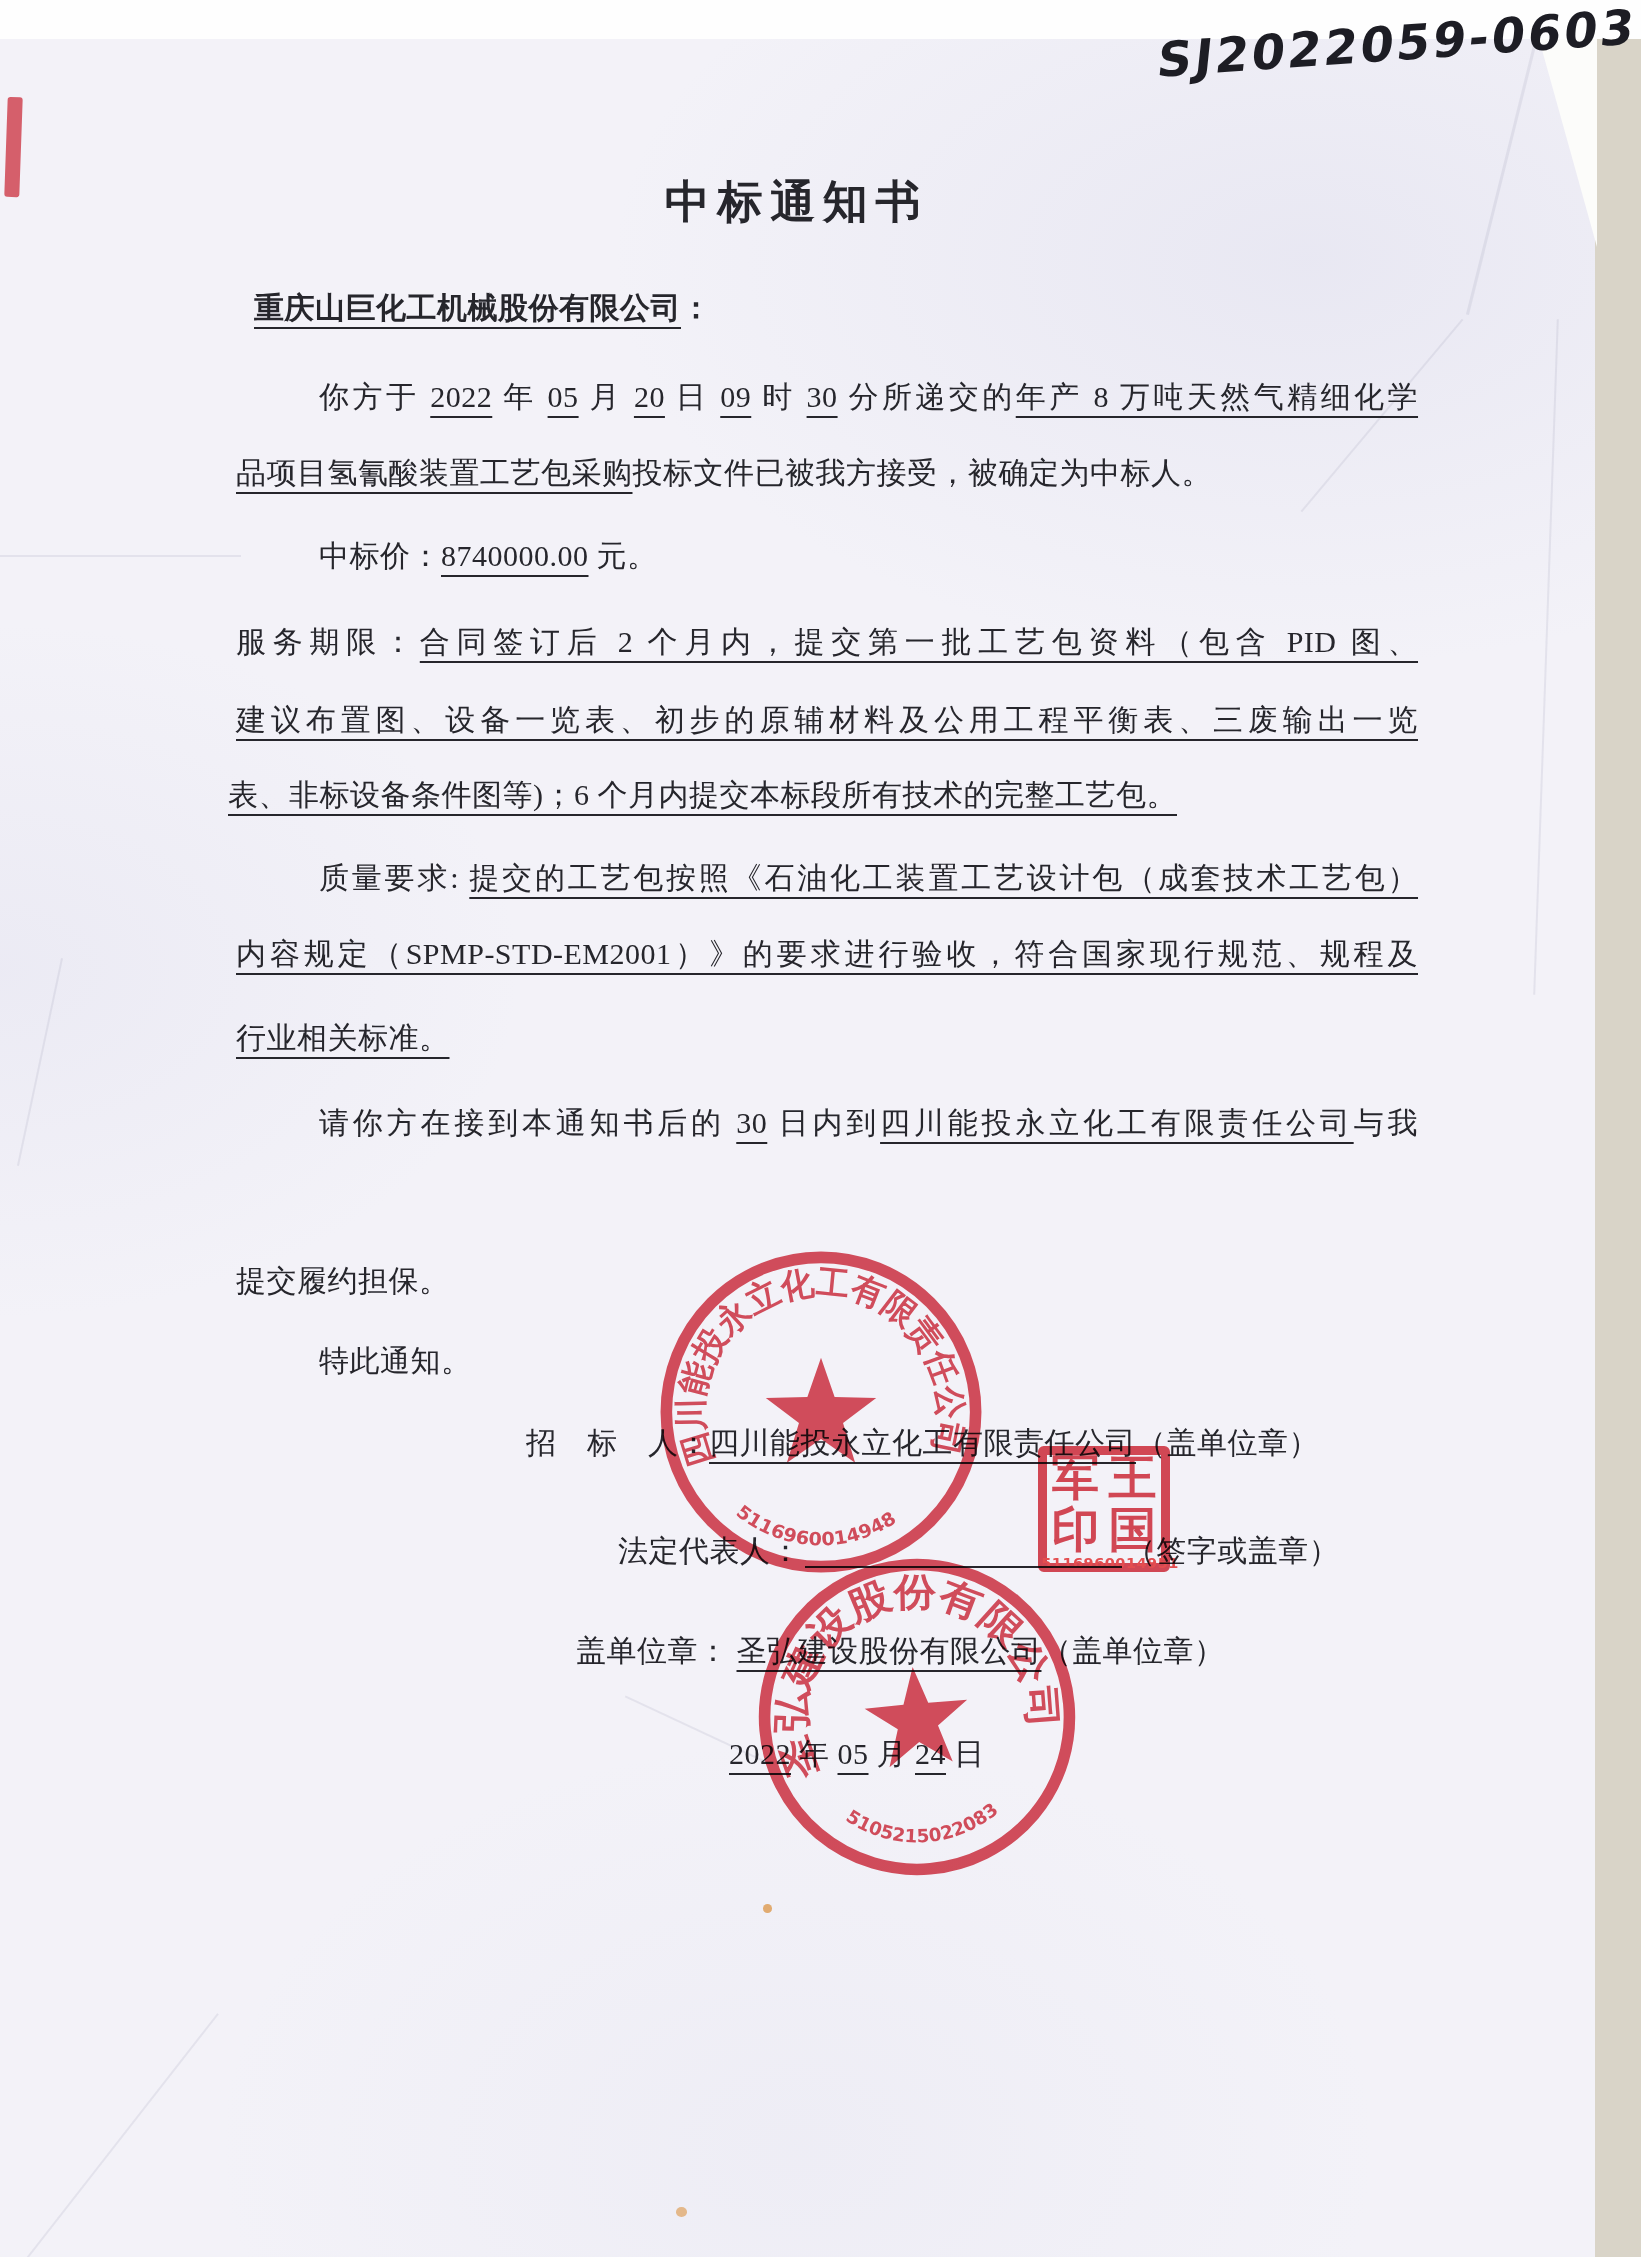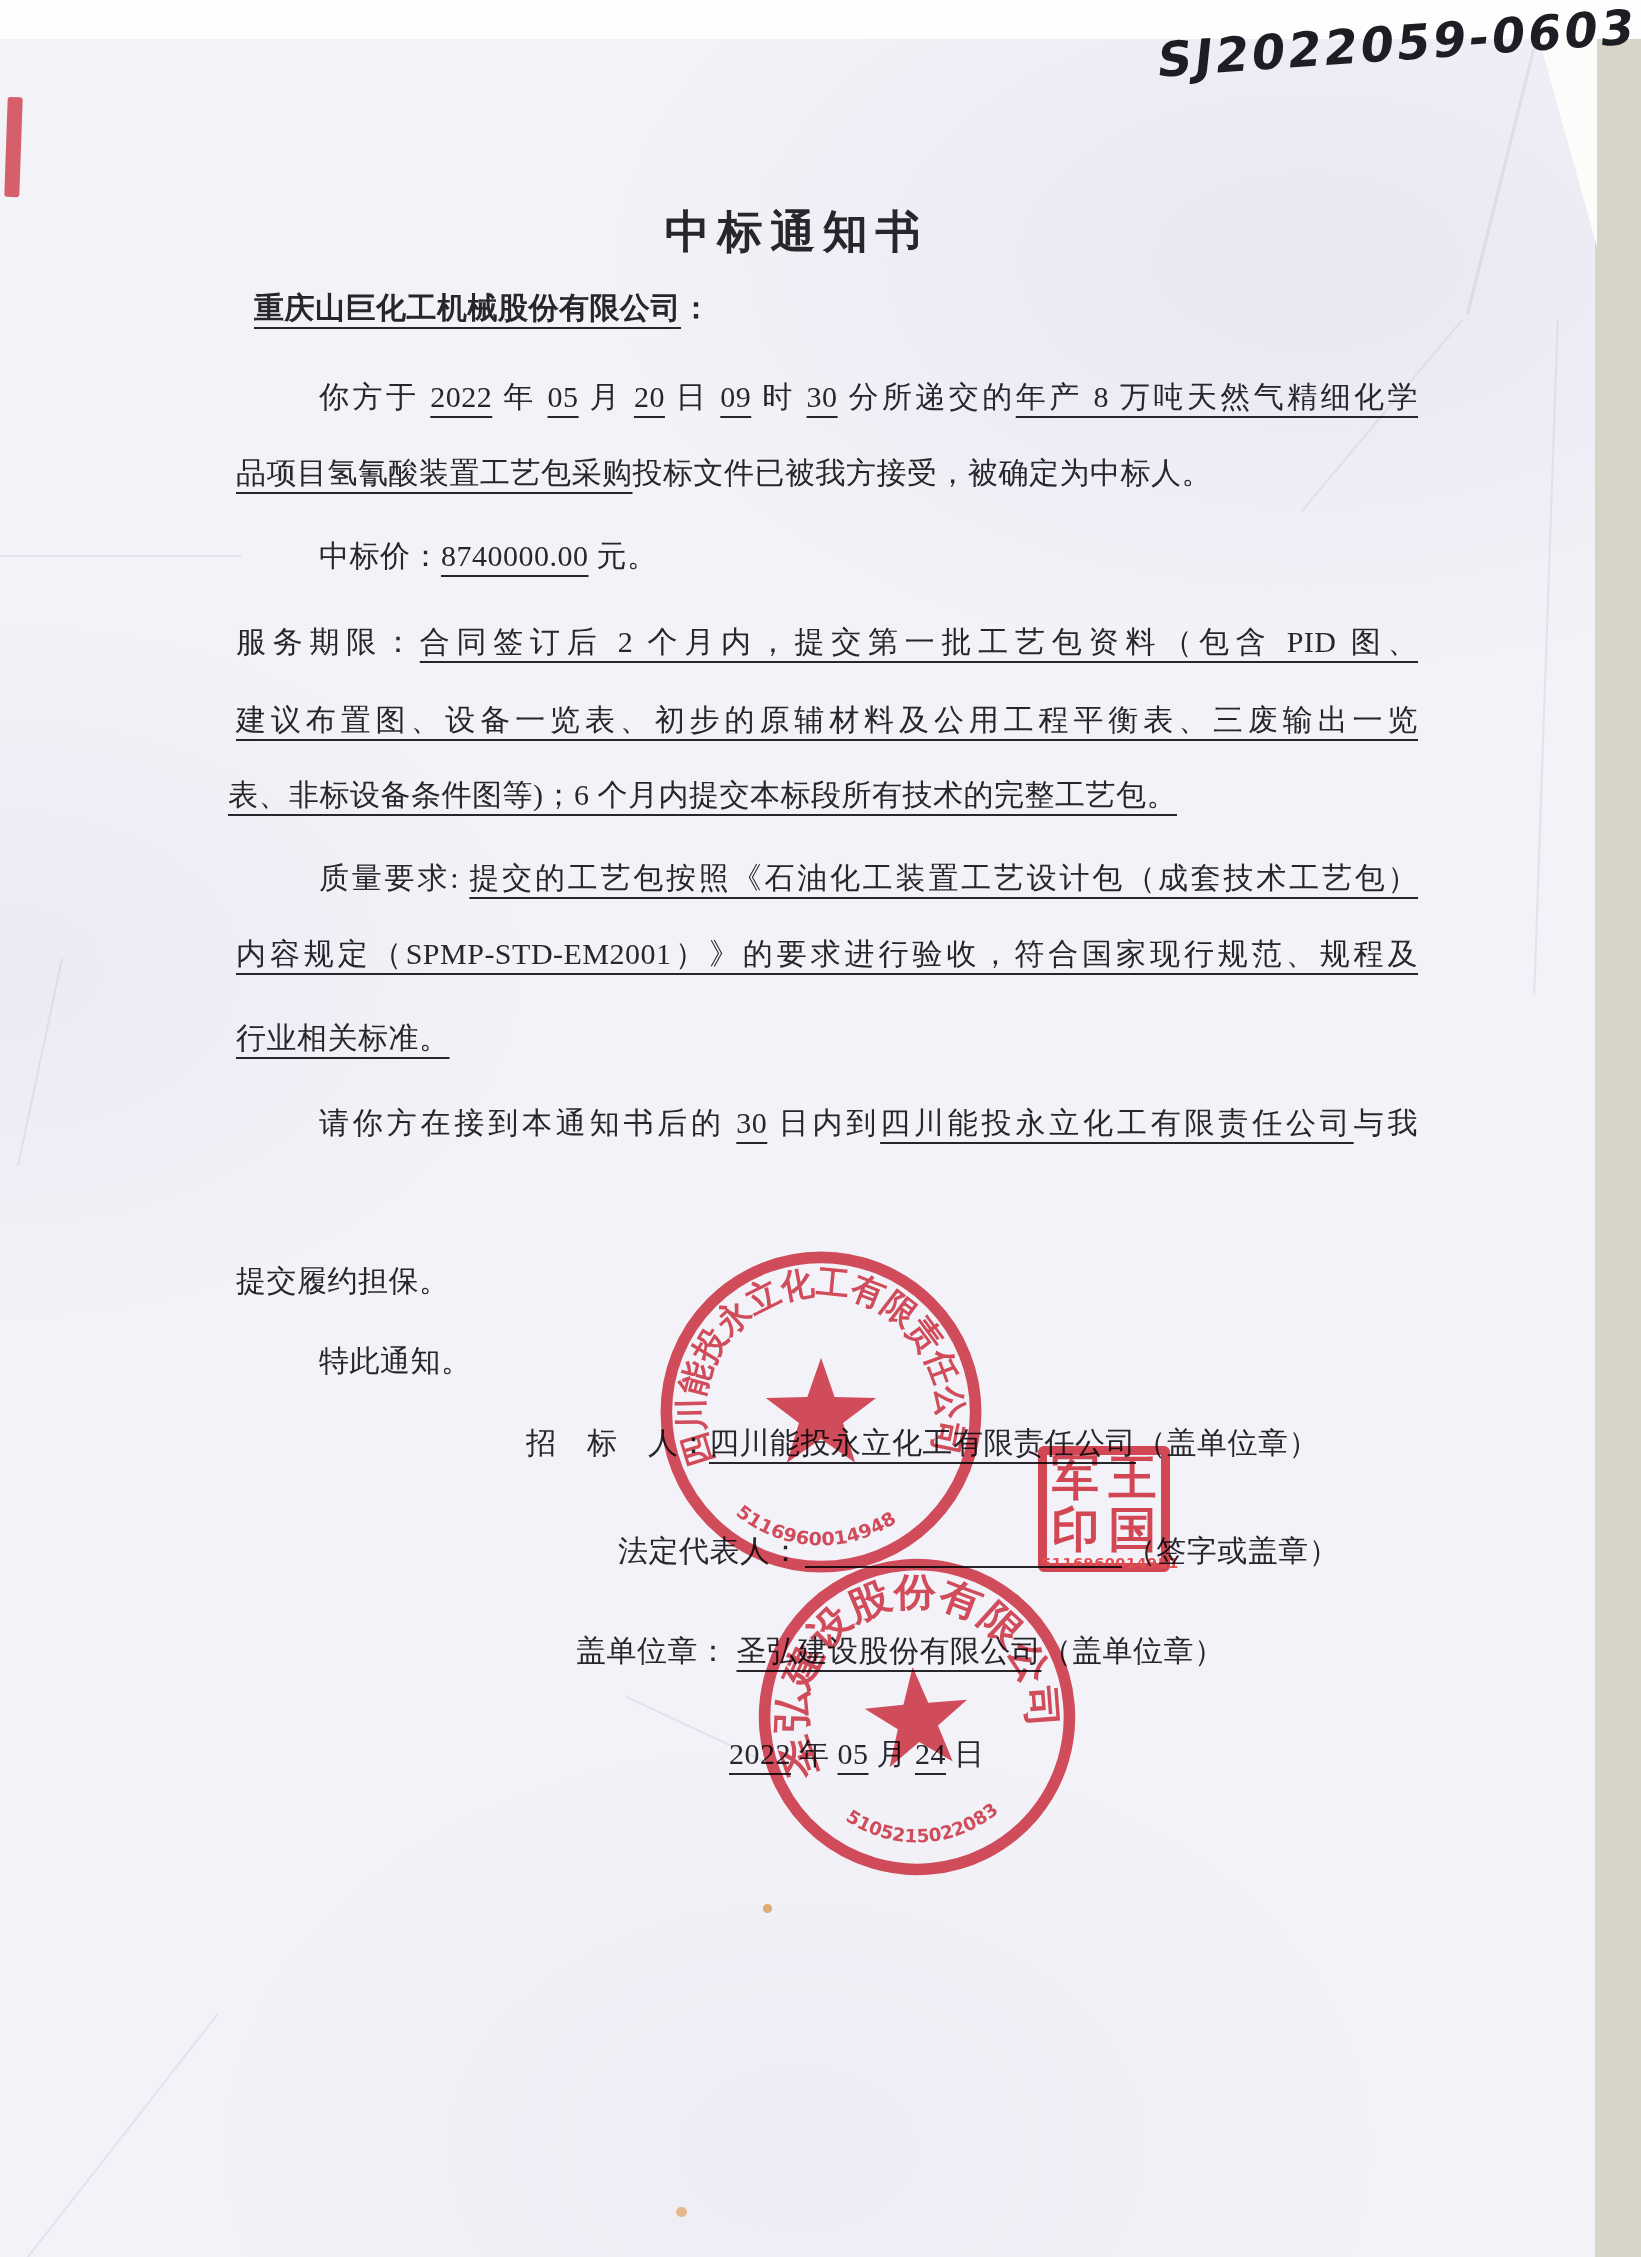--- a/index.html
+++ b/index.html
@@ -11,21 +11,21 @@
            radial-gradient(869px 579px at 0% 42%, rgba(208,208,230,.22), transparent 60%),
            radial-gradient(966px 676px at 50% 95%, rgba(214,214,232,.18), transparent 60%),
            #f3f2f8;}
   .scan-strip-top{position:absolute;left:0;top:0;width:1641px;height:39px;background:#fefefe;}
   .scan-strip-right{position:absolute;left:1595px;top:39px;width:46px;height:2219px;background:#d9d4c8;}
   .torn-corner{position:absolute;left:1539px;top:39px;width:58px;height:208px;background:#fcfcfa;
          clip-path:polygon(0 0,100% 0,100% 100%);}
   .line{position:absolute;font-size:30px;line-height:1.25;letter-spacing:0.5px;}
   .just{text-align:justify;text-align-last:justify;}
   .u{text-decoration:underline;text-decoration-thickness:2.4px;text-underline-offset:8.7px;}
-  .title{position:absolute;left:0;top:202px;width:1593px;text-align:center;
+  .title{position:absolute;left:0;top:172px;width:1593px;text-align:center;
          font-size:45px;font-weight:bold;letter-spacing:7.7px;}
   .addr{font-weight:bold;}
   .blank{display:inline-block;width:317px;height:1.1em;border-bottom:2.9px solid #26262c;
          vertical-align:-6.8px;margin:0 3.9px;}
   .handwriting{position:absolute;left:1157px;top:15.4px;font-family:"DejaVu Sans",sans-serif;
          font-size:48px;font-weight:600;letter-spacing:2.9px;color:#1d1d24;
          transform:rotate(-4deg) skewX(-10deg);}
   .stamp{position:absolute;mix-blend-mode:multiply;opacity:.92;}
   .seal-square{position:absolute;left:1038px;top:1446px;width:114px;height:108px;
          border:9.7px solid #da3d49;border-radius:5.8px;mix-blend-mode:multiply;opacity:.93;}

